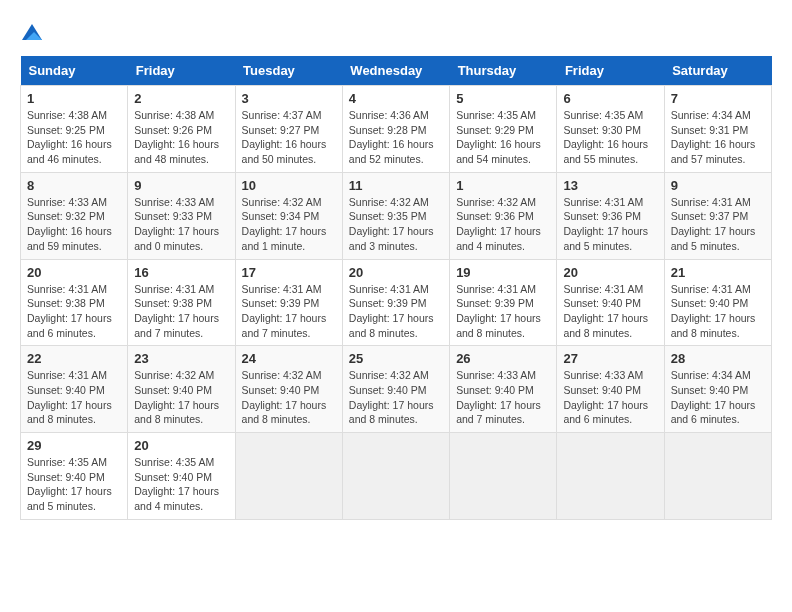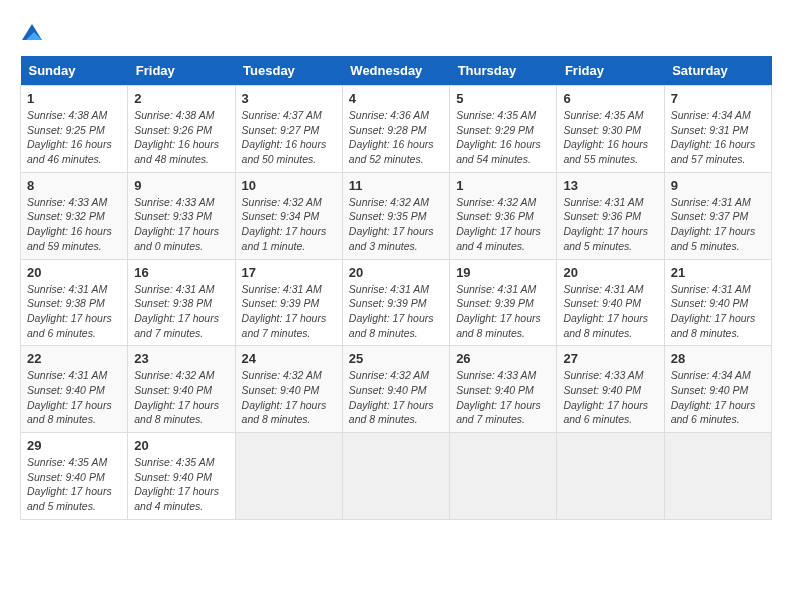--- a/index.html
+++ b/index.html
@@ -75,21 +75,20 @@
       font-size: 13px;
       font-weight: bold;
       color: #333;
       display: block;
       margin-bottom: 2px;
     }
     .day-detail {
       color: #444;
       font-size: 10.5px;
       line-height: 1.4;
-      font-style: italic;
     }
     .empty-cell {
       background: #f0f0f0 !important;
     }
     .calendar tbody tr td {
       height: 85px;
     }
   </style>
 </head>
 <body>

